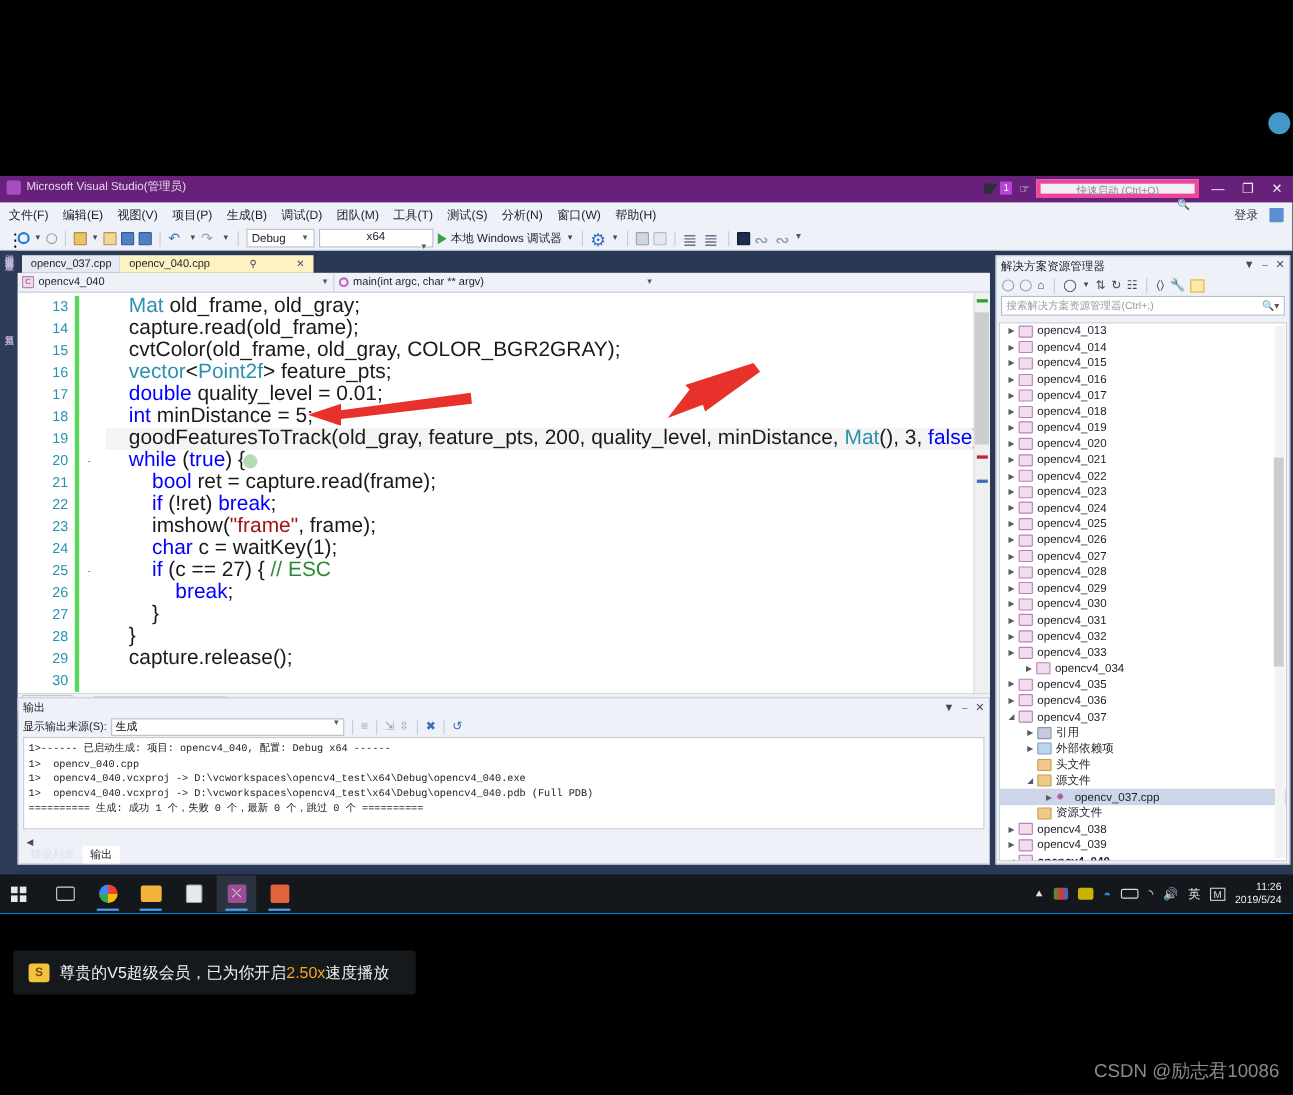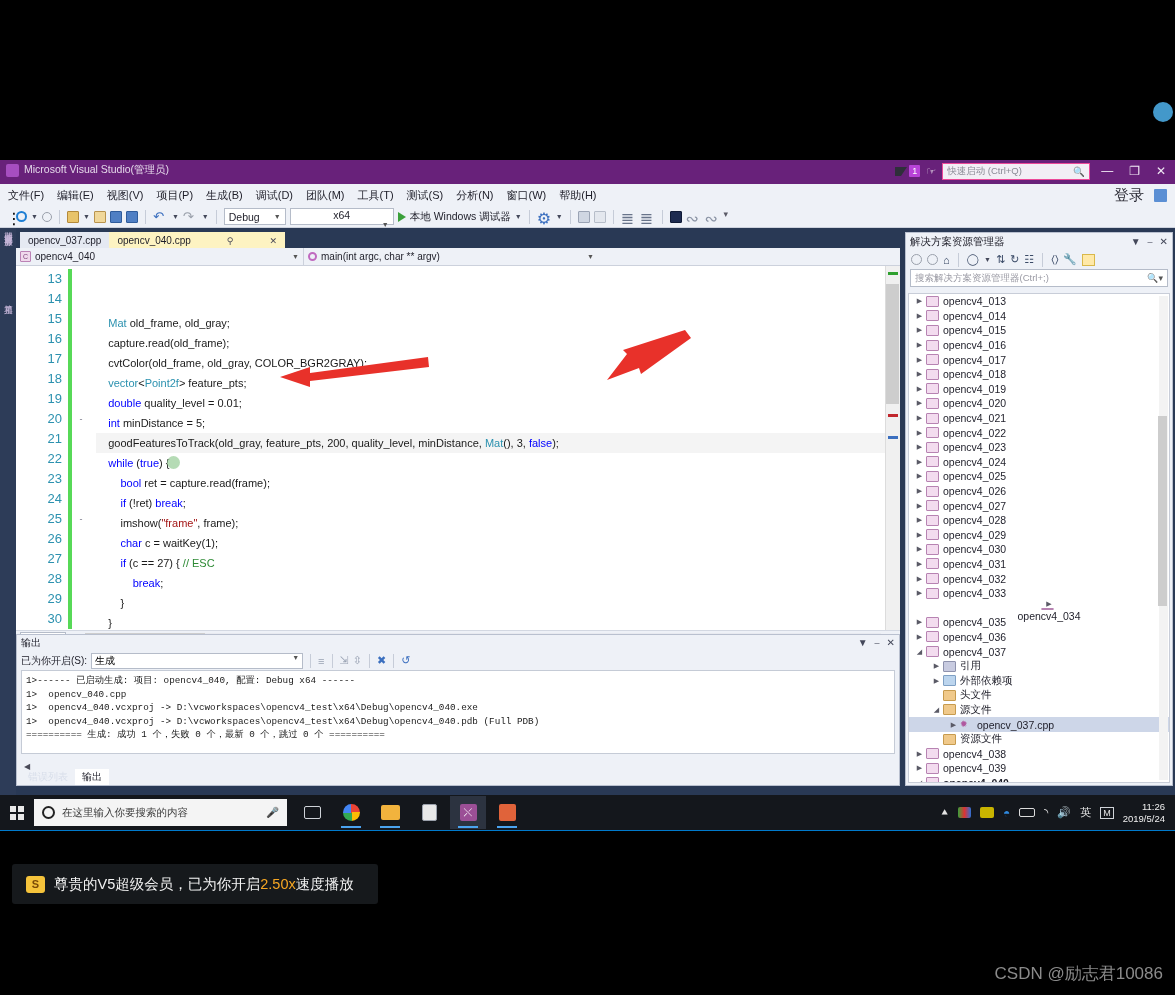--- a/index.html
+++ b/index.html
@@ -13,31 +13,31 @@
   
   .titlebar { position:relative; height:24px; background:#68217a; }
   .title-left { position:absolute; left:6px; top:3px; display:flex; align-items:center; gap:5px; }
   .vs-logo { width:13px; height:13px; background:#a64ec0; border-radius:2px; }
   .title-text { color:#efe7f3; font-size:10.5px; white-space:nowrap; opacity:.92; }
   .title-right { position:absolute; right:4px; top:2px; display:flex; align-items:center; gap:6px; }
   .qfilter { display:flex; align-items:center; gap:2px; }
   .tri { width:0;height:0;border-left:6px solid #2f2f3a;border-right:6px solid transparent;border-top:9px solid #2f2f3a; }
   .badge1 { background:#b843d8; color:#fff; font-size:9px; padding:0 3px; border-radius:1px; line-height:12px; }
   .fb-icon { color:#e6dcea; font-size:11px; }
-  .quicklaunch { width:148px; height:17px; background:#f2eef5; border:1px solid #ec4899;
-                 display:flex; align-items:center; padding:0 4px; }
+  .quicklaunch { width:148px; height:17px; background:#f2eef5; border:4px solid #ec4899;
+                 display:flex; align-items:center; padding:0 4px;flex-direction:column; }
   .quicklaunch span { font-size:9.5px; color:#8a8a95; }
   .ql-mag { margin-left:auto; font-size:9px; color:#6a6a78; }
   .wbtn { color:#f0e9f4; font-size:12px; padding:0 5px; line-height:18px; }
 
   
   .menubar { height:22px; background:#eef1f7; display:flex; align-items:center; padding-left:8px; gap:13px; }
   .menubar .mi { font-size:11px; color:#1d1d28; white-space:nowrap; }
   .menu-right { margin-left:auto; display:flex; gap:10px; padding-right:8px; align-items:center; }
-  .signin { font-size:15px; color:#2b2b35; }
+  .signin { font-size:11px; color:#2b2b35; }
   .save-ic { width:13px;height:13px;background:#5b8fd4;border-radius:1px; }
 
   
   .toolbar { height:22px; background:#eef1f7; display:flex; align-items:center; padding-left:6px; gap:4px;
              border-bottom:1px solid #cdd2dd; }
   .tb-ic { width:15px; height:15px; display:inline-block; position:relative; }
   .dot-blue { width:11px;height:11px;border-radius:50%;border:2px solid #1f7fd4; }
   .dot-gray { width:10px;height:10px;border-radius:50%;border:1.5px solid #9aa0ab; }
   .sq { width:12px; height:12px; border-radius:1px; }
   .sep { width:1px; height:14px; background:#c6ccd8; margin:0 3px; }
@@ -72,22 +72,22 @@
             font-size:7px; color:#7a3f77; text-align:center; line-height:10px; }
   .meth-ic { width:9px;height:9px;border-radius:50%;border:2px solid #c06ac0; }
 
   
   .code { position:relative; height:364px; background:#fff; display:flex; overflow:hidden; }
   .gutter-num { width:52px; text-align:right; padding-right:6px; padding-top:3px; }
   .gutter-num div { font-size:13px; color:#2b91af; line-height:20px; font-family:"Liberation Sans",sans-serif; }
   .changebar { width:4px; background:#57d957; margin-top:3px; height:360px; }
   .glyphcol { width:18px; padding-top:3px; }
   .glyphcol div { height:20px; font-size:9px; color:#7a7a8a; text-align:center; line-height:20px; }
-  .codetext { flex:1; padding-top:3px; padding-left:6px; font-size:11px; line-height:20px;
-              font-family:"Liberation Sans",sans-serif; white-space:pre; color:#1a1a1a;margin-top:44px; }
+  .codetext { flex:1; padding-top:3px; padding-left:6px; font-size:19px; line-height:20px;
+              font-family:"Liberation Sans",sans-serif; white-space:pre; color:#1a1a1a; }
   .k { color:#0000ff; } .t { color:#2b91af; } .s { color:#a31515; } .c { color:#2d8a34; }
   .hl-line { background:#f4f4f4; }
   .bracket-dot { display:inline-block; width:13px;height:13px;border-radius:50%;
                  background:#9ccf9c; vertical-align:-2px; margin-left:-2px; opacity:.75; }
 
   
   .v-scroll { position:absolute; right:0; top:0; width:15px; height:364px; background:#f0f0f0;
               border-left:1px solid #dcdcdc; }
   .v-thumb { position:absolute; right:1px; top:18px; width:13px; height:120px; background:#cdcdcd; }
   .v-mark { position:absolute; right:2px; width:10px; height:3px; }
@@ -373,21 +373,21 @@
       <div class="output">
         <div class="out-head">
           <span>输出</span>
           <span class="r">
             <span>▼</span>
             <span>⎯</span>
             <span>✕</span>
           </span>
         </div>
         <div class="out-tools">
-          <span class="lbl">已为你开启(S):</span>
+          <span class="lbl">显示输出来源(S):</span>
           <span class="out-combo">
             <span>生成</span>
             <span class="cc">▼</span>
           </span>
           <span class="sep"></span>
           <span style="color:#9aa3b4;font-size:11px">≡</span>
           <span class="sep"></span>
           <span style="color:#9aa3b4;font-size:11px">⇲</span>
           <span style="color:#9aa3b4;font-size:11px">⇳</span>
           <span class="sep"></span>
@@ -539,21 +539,21 @@
             <div class="node" style="padding-left: 4px;">
               <span class="arr">▶</span>
               <span class="nic proj-ic"></span>
               <span>opencv4_032</span>
             </div>
             <div class="node" style="padding-left: 4px;">
               <span class="arr">▶</span>
               <span class="nic proj-ic"></span>
               <span>opencv4_033</span>
             </div>
-            <div class="node" style="padding-left: 20px; flex-direction: column;">
+            <div class="node" style="padding-left: 20px;">
               <span class="arr">▶</span>
               <span class="nic proj-ic"></span>
               <span>opencv4_034</span>
             </div>
             <div class="node" style="padding-left: 4px;">
               <span class="arr">▶</span>
               <span class="nic proj-ic"></span>
               <span>opencv4_035</span>
             </div>
             <div class="node" style="padding-left: 4px;">
@@ -633,25 +633,20 @@
   </div>
 
   <div class="taskbar">
     <span class="winlogo">
       <span class="wl">
           <i></i>
           <i></i>
           <i></i>
           <i></i>
         </span>
-    </span>
-    <span class="searchbox">
-      <span class="circ"></span>
-      <span>在这里输入你要搜索的内容</span>
-      <span class="mic">🎤</span>
     </span>
     <span class="tb-apps">
       <span class="app">
         <span style="display:block;width:17px;height:13px;border:1.5px solid #cfd3d8;border-radius:2px"></span>
       </span>
       <span class="app open">
         <span style="display:block;width:17px;height:17px;border-radius:50%;background:conic-gradient(#ea4335 0 25%,#fbbc05 25% 50%,#34a853 50% 75%,#4285f4 75% 100%)"></span>
       </span>
       <span class="app open">
         <span style="display:block;width:19px;height:15px;background:#f2b33d;border-radius:2px"></span>

